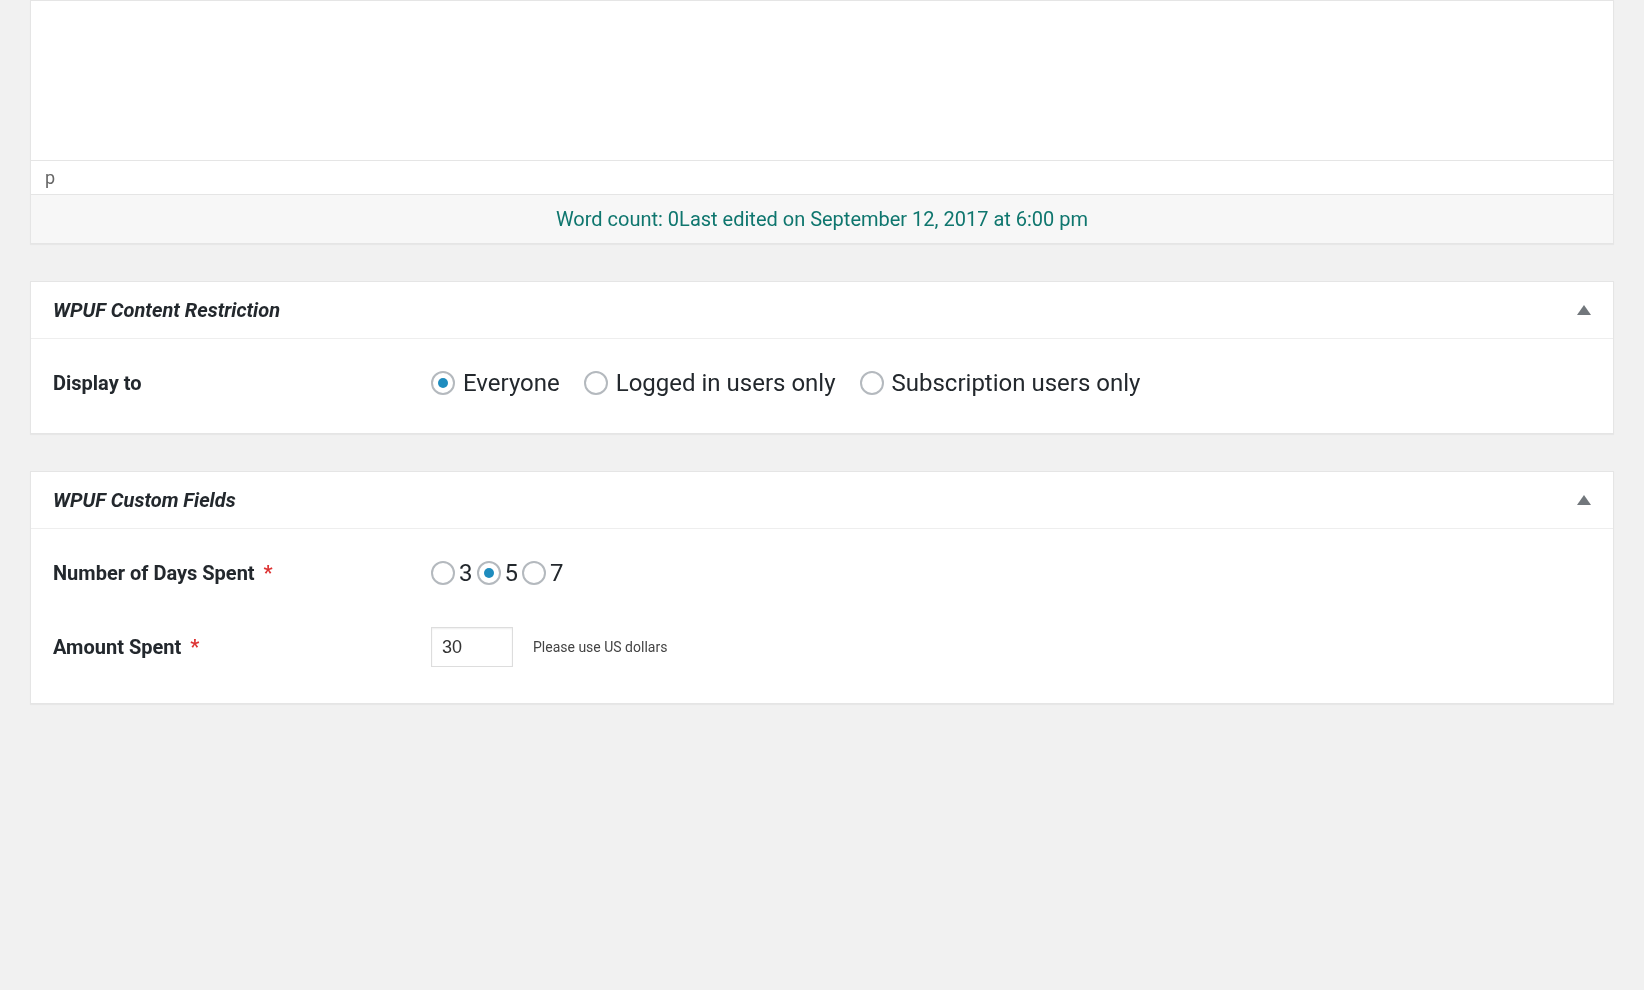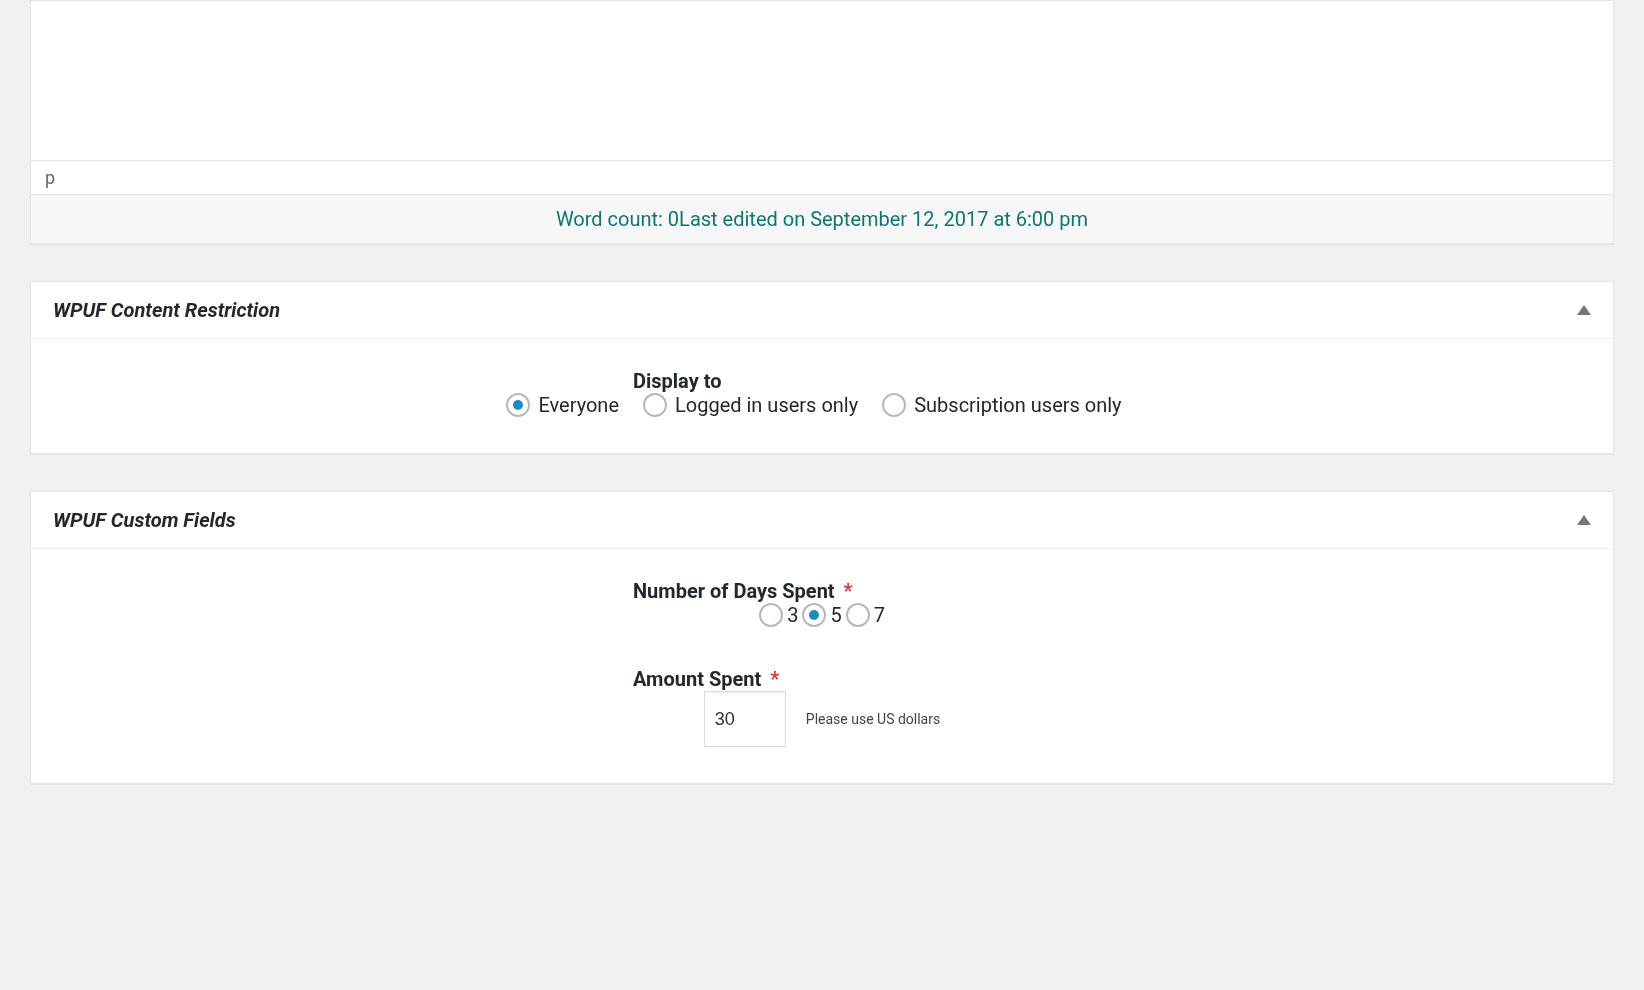--- a/index.html
+++ b/index.html
@@ -71,21 +71,20 @@
       border-bottom: 10px solid #72777c;
       cursor: pointer;
     }
     .postbox-inside {
       padding: 30px 22px 36px 22px;
     }
     .form-row {
       display: flex;
       align-items: center;
       margin-bottom: 40px;
-      flex-direction: column;
     }
     .form-row:last-child {
       margin-bottom: 0;
     }
     .form-label {
       width: 378px;
       font-size: 20px;
       font-weight: 700;
       color: #23282d;
     }
@@ -97,21 +96,21 @@
     .form-controls {
       display: flex;
       align-items: center;
       flex-wrap: wrap;
       gap: 8px;
     }
     .radio-wrap {
       display: inline-flex;
       align-items: center;
       margin-right: 16px;
-      font-size: 20px;
+      font-size: 24px;
       color: #23282d;
     }
     .radio-wrap.compact {
       margin-right: 0px;
     }
     .radio-wrap.compact .radio-circle{
       margin-right: 4px;
     }
     .radio-wrap.compact + .radio-wrap.compact {
       margin-left: -4px;
@@ -137,21 +136,21 @@
       top: 50%;
       left: 50%;
       transform: translate(-50%, -50%);
     }
     .text-input {
       border: 1px solid #ddd;
       box-shadow: inset 0 1px 2px rgba(0,0,0,0.07);
       padding: 6px 10px;
       font-size: 18px;
       width: 82px;
-      height: 56px;
+      height: 40px;
       color: #333;
     }
     .help-text {
       font-size: 14px;
       color: #444;
       margin-left: 12px;
     }
   </style>
 </head>
 <body>

